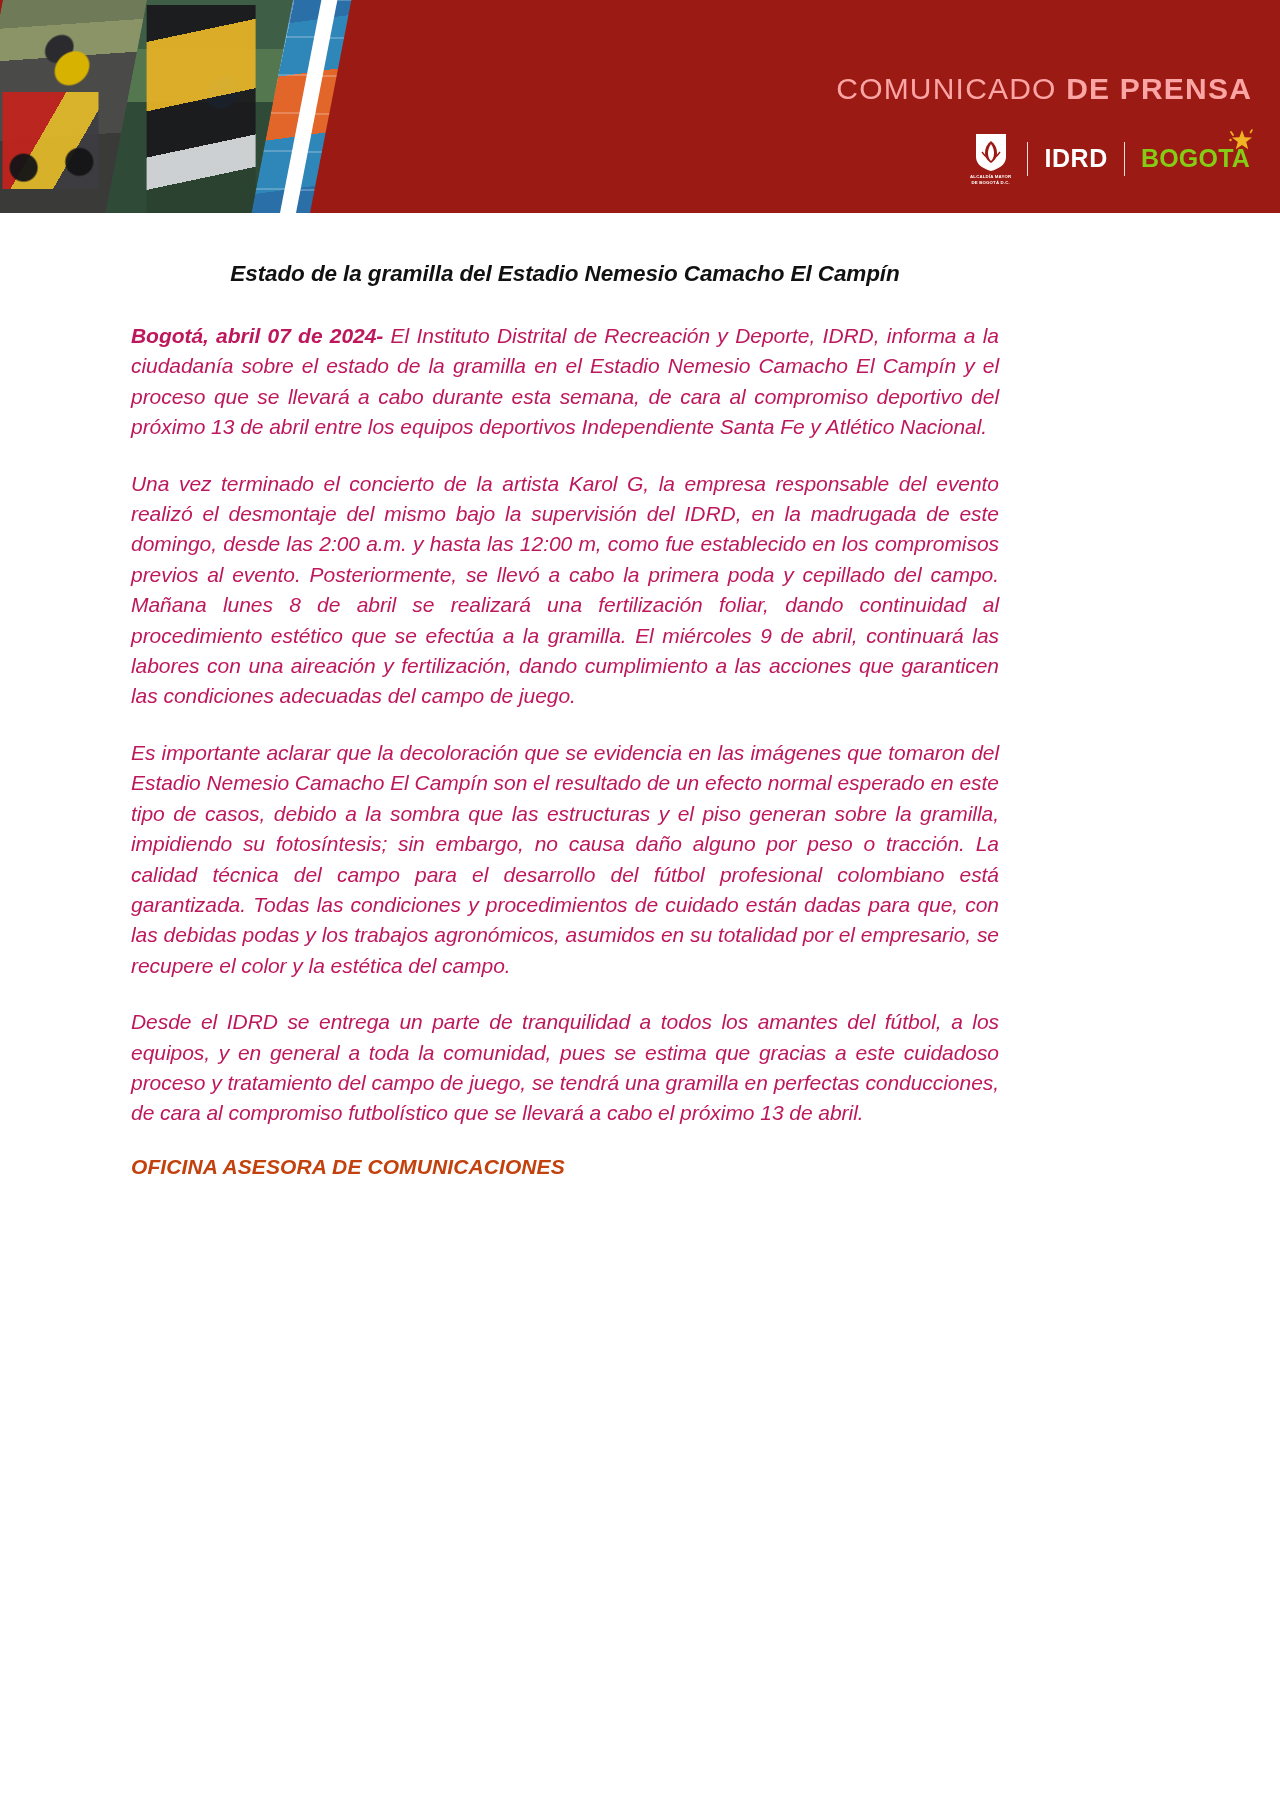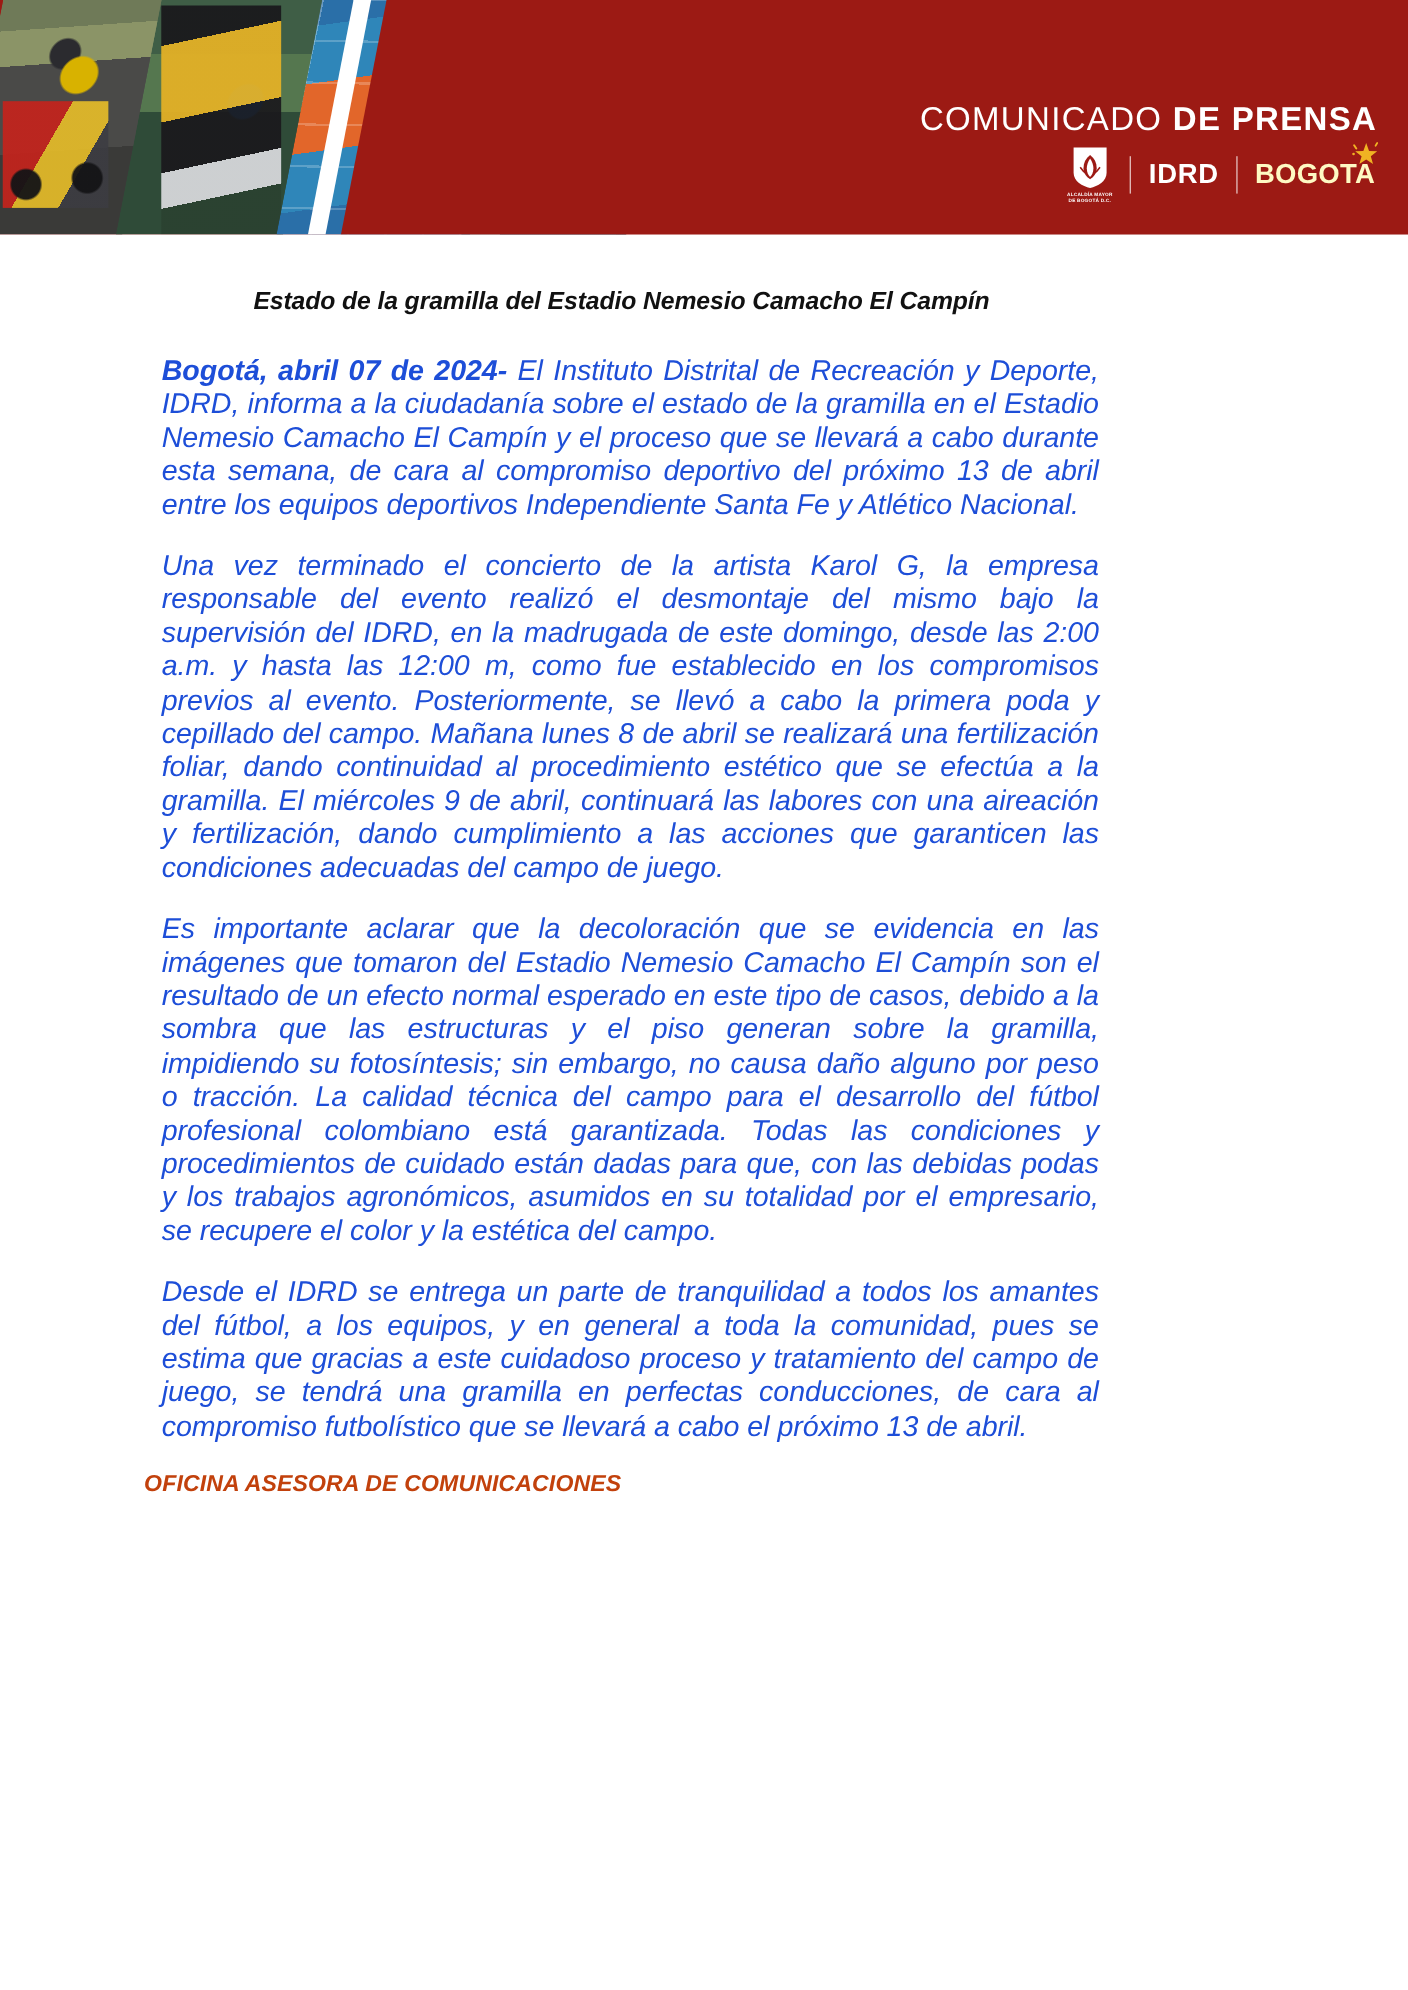--- a/index.html
+++ b/index.html
@@ -113,22 +113,22 @@
     position: absolute;
     top: -20px; left: 300px;
     width: 16px; height: 260px;
     background: #ffffff;
     transform: skewX(-11deg);
   }
 
   .banner-title {
     position: absolute;
     right: 28px;
-    top: 92px;
-    color: #ffffff;
+    top: 72px;
+    color: #fca5a5;
     font-size: 30px;
     letter-spacing: 1.2px;
     white-space: nowrap;
     font-family: "Liberation Sans Narrow", "Liberation Sans", sans-serif;
   }
   .banner-title .b { font-weight: 700; }
 
   .logo-row {
     position: absolute;
     right: 30px;
@@ -146,21 +146,21 @@
   .shield-caption {
     color:#fff; font-size:4.3px; letter-spacing:.2px; line-height:1.35;
     text-align:center; margin-top:2px; font-weight:700;
   }
   .idrd-text {
     color:#fff; font-weight:700; font-size:25px; letter-spacing:.6px;
     font-family:"Liberation Sans Narrow","Liberation Sans",sans-serif;
   }
   .bogota-wrap { position:relative; }
   .bogota-text {
-    color:#fef9c3; font-weight:700; font-size:25px; letter-spacing:.2px;
+    color:#84cc16; font-weight:700; font-size:25px; letter-spacing:.2px;
     font-family:"Liberation Sans Narrow","Liberation Sans",sans-serif;
   }
   .bogota-star { position:absolute; right:-4px; top:-16px; }
 
   
   .page {
     position: absolute;
     top: 213px; left: 0;
     width: 1280px;
     font-style: italic;
@@ -175,25 +175,25 @@
   .doc-title {
     text-align: center;
     font-size: 22.5px;
     font-weight: 700;
     letter-spacing: -0.1px;
     margin: 0 0 34px 0;
     color: #111;
   }
   .para {
     text-align: justify;
-    font-size: 26px;
+    font-size: 21px;
     line-height: 30.4px;
-    margin: 0 0 26px 16px;
+    margin: 0 0 26px 0;
     letter-spacing: -0.05px;
-    color: #1d4ed8;
+    color: #be185d;
   }
   .para .lead { font-weight: 700; }
   .signature {
     font-size: 21px;
     font-weight: 700;
     margin: 4px 0 0 0;
     letter-spacing: .1px;
     color: #c2410c;
   }
 </style>

